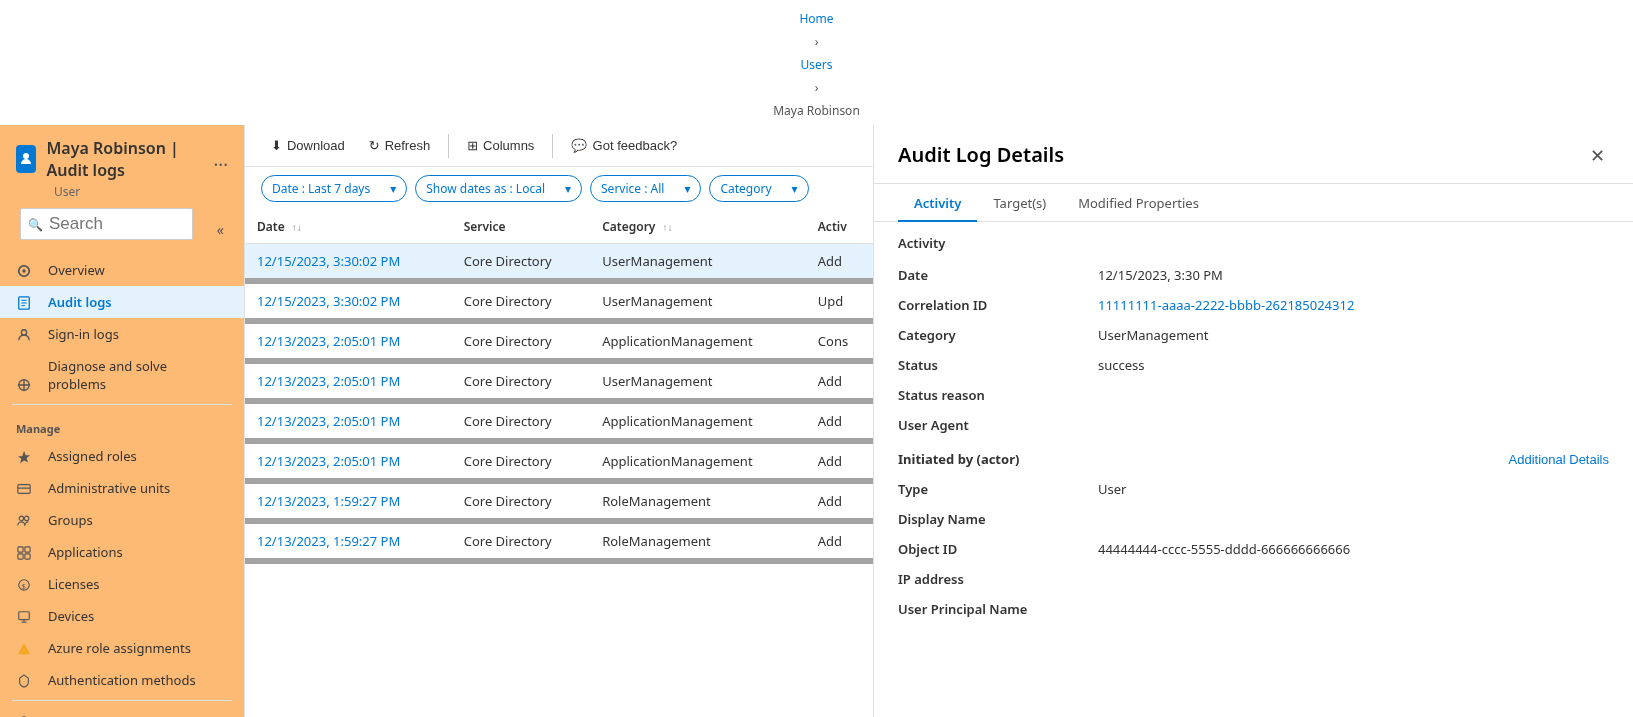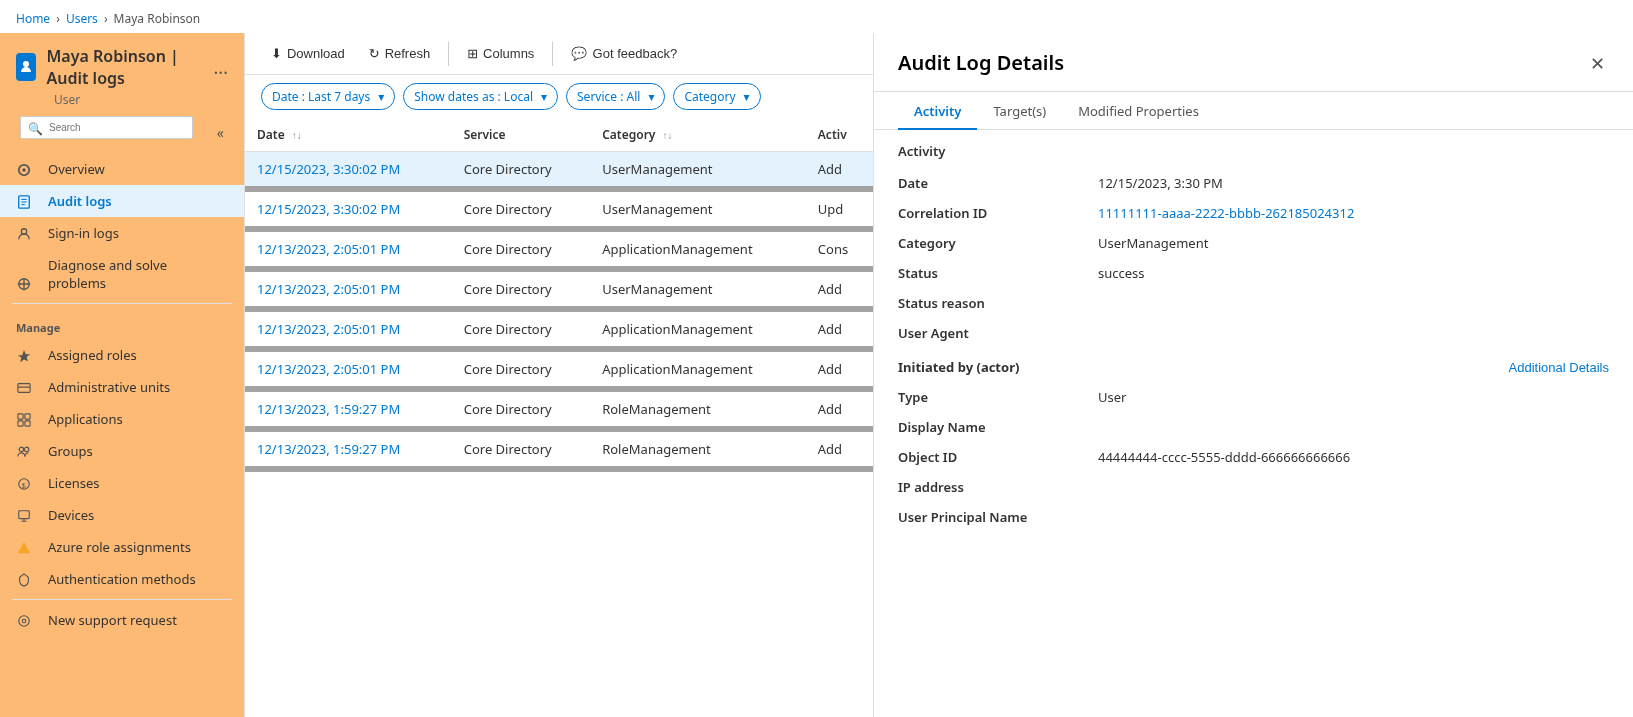--- a/index.html
+++ b/index.html
@@ -1,36 +1,36 @@
 <!DOCTYPE html>
 <html><head>
   <meta charset="utf-8">
   <style>
     * { box-sizing: border-box; margin: 0; padding: 0; }
     body { font-family: 'Segoe UI', system-ui, sans-serif; font-size: 13px; color: #333; background: #fff; display: flex; flex-direction: column; height: 717px; overflow: hidden; }
 
     
-    .breadcrumb { display: flex; align-items: center; gap: 6px; padding: 10px 16px 6px; font-size: 12px; color: #0078d4; }
+    .breadcrumb { display: flex; align-items: center; gap: 6px; padding: 10px 16px 6px; font-size: 12px; color: #0078d4; flex-direction: column; }
     .breadcrumb span { color: #555; }
     .breadcrumb a { color: #0078d4; text-decoration: none; cursor: pointer; }
 
     
     .main-layout { display: flex; flex: 1; overflow: hidden; }
 
     
     .sidebar { width: 245px; min-width: 245px; border-right: 1px solid #e0e0e0; display: flex; flex-direction: column; overflow-y: auto; background: #fdba74; }
     .sidebar-header { display: flex; align-items: center; gap: 10px; padding: 12px 16px 8px; }
     .sidebar-icon { width: 28px; height: 28px; background: #0078d4; border-radius: 4px; display: flex; align-items: center; justify-content: center; }
     .sidebar-icon svg { fill: #fff; }
     .sidebar-title { font-size: 16px; font-weight: 600; }
     .sidebar-subtitle { font-size: 12px; color: #666; padding-left: 54px; margin-top: -6px; padding-bottom: 8px; }
     .sidebar-more { margin-left: auto; cursor: pointer; color: #555; font-size: 18px; }
 
     .search-box { margin: 0 12px 10px; position: relative; }
-    .search-box input { width: 100%; border: 1px solid #ccc; border-radius: 2px; padding: 5px 10px 5px 28px; font-size: 10px; }
+    .search-box input { width: 100%; border: 1px solid #ccc; border-radius: 2px; padding: 5px 10px 5px 28px; font-size: 17px; }
     .search-box .search-icon-inner { position: absolute; left: 8px; top: 50%; transform: translateY(-50%); color: #666; font-size: 12px; }
 
     .collapse-btn { margin-left: auto; cursor: pointer; color: #555; font-size: 14px; padding: 4px 12px; }
 
     .nav-item { display: flex; align-items: flex-end; gap: 16px; padding: 7px 16px; cursor: pointer; font-size: 13px; color: #333; }
     .nav-item.active { background: #e3f2fd; color: #0078d4; font-weight: 600; }
     .nav-item .nav-icon { width: 16px; height: 16px; display: flex; align-items: center; justify-content: center; flex-shrink: 0; }
 
     .section-label { font-size: 11px; font-weight: 700; color: #555; padding: 12px 16px 4px; text-transform: none; }
     .divider { border: none; border-top: 1px solid #e0e0e0; margin: 4px 12px; }
@@ -38,21 +38,21 @@
     
     .content-area { flex: 1; display: flex; flex-direction: column; overflow: hidden; }
 
     
     .toolbar { display: flex; align-items: center; gap: 4px; padding: 8px 16px; border-bottom: 1px solid #e0e0e0; flex-shrink: 0; }
     .toolbar-btn { display: flex; align-items: center; gap: 5px; padding: 5px 10px; border: none; background: transparent; cursor: pointer; font-size: 13px; color: #333; border-radius: 2px; }
     .toolbar-separator { width: 1px; height: 24px; background: #ccc; margin: 0 4px; }
 
     
     .filters { display: flex; align-items: center; gap: 8px; padding: 8px 16px; flex-shrink: 0; flex-wrap: wrap; }
-    .filter-chip { display: flex; align-items: center; gap: 8px; padding: 4px 10px; border: 1px solid #0078d4; border-radius: 16px; font-size: 12px; color: #0078d4; cursor: pointer; background: #fff; }
+    .filter-chip { display: flex; align-items: center; gap: 20px; padding: 4px 10px; border: 1px solid #0078d4; border-radius: 16px; font-size: 12px; color: #0078d4; cursor: pointer; background: #fff; }
 
     
     .table-container { flex: 1; overflow-y: auto; padding: 0; }
     table { width: 100%; border-collapse: collapse; }
     thead th { text-align: left; padding: 8px 12px; font-size: 12px; font-weight: 600; color: #333; border-bottom: 1px solid #e0e0e0; position: sticky; top: 0; background: #fff; white-space: nowrap; }
     thead th .sort-icon { color: #888; margin-left: 4px; font-size: 10px; }
     tbody tr { border-bottom: 6px solid #a3a3a3; cursor: pointer; }
     tbody tr.selected { background: #e3f2fd; }
     tbody td { padding: 8px 12px; font-size: 13px; color: #333; }
     tbody td.date-cell { color: #0078d4; }
@@ -170,38 +170,38 @@
         <svg width="14" height="14" viewBox="0 0 16 16" fill="none" stroke="#555" stroke-width="1.3">
             <rect x="1" y="3" width="14" height="10" rx="1"></rect>
             <path d="M5 3V2M11 3V2M1 7h14"></path>
           </svg>
       </span>
       <span>Administrative units</span>
     </div>
     <div class="nav-item">
       <span class="nav-icon">
         <svg width="14" height="14" viewBox="0 0 16 16" fill="none" stroke="#555" stroke-width="1.3">
+            <circle cx="5" cy="5" r="2.5"></circle>
+            <circle cx="11" cy="5" r="2.5"></circle>
+            <path d="M1 13c0-2.2 1.8-4 4-4s4 1.8 4 4"></path>
+            <path d="M9 13c0-2.2 1.8-4 4-4"></path>
+          </svg>
+      </span>
+      <span>Groups</span>
+    </div>
+    <div class="nav-item">
+      <span class="nav-icon">
+        <svg width="14" height="14" viewBox="0 0 16 16" fill="none" stroke="#555" stroke-width="1.3">
             <rect x="1" y="1" width="6" height="6" rx="1"></rect>
             <rect x="9" y="1" width="6" height="6" rx="1"></rect>
             <rect x="1" y="9" width="6" height="6" rx="1"></rect>
             <rect x="9" y="9" width="6" height="6" rx="1"></rect>
           </svg>
       </span>
       <span>Applications</span>
-    </div>
-    <div class="nav-item">
-      <span class="nav-icon">
-        <svg width="14" height="14" viewBox="0 0 16 16" fill="none" stroke="#555" stroke-width="1.3">
-            <circle cx="5" cy="5" r="2.5"></circle>
-            <circle cx="11" cy="5" r="2.5"></circle>
-            <path d="M1 13c0-2.2 1.8-4 4-4s4 1.8 4 4"></path>
-            <path d="M9 13c0-2.2 1.8-4 4-4"></path>
-          </svg>
-      </span>
-      <span>Groups</span>
     </div>
     <div class="nav-item">
       <span class="nav-icon">
         <svg width="14" height="14" viewBox="0 0 16 16" fill="#555">
             <circle cx="8" cy="8" r="6" fill="none" stroke="#555" stroke-width="1.3"></circle>
             <text x="5" y="12" font-size="9" fill="#555">$</text>
           </svg>
       </span>
       <span>Licenses</span>
     </div>

